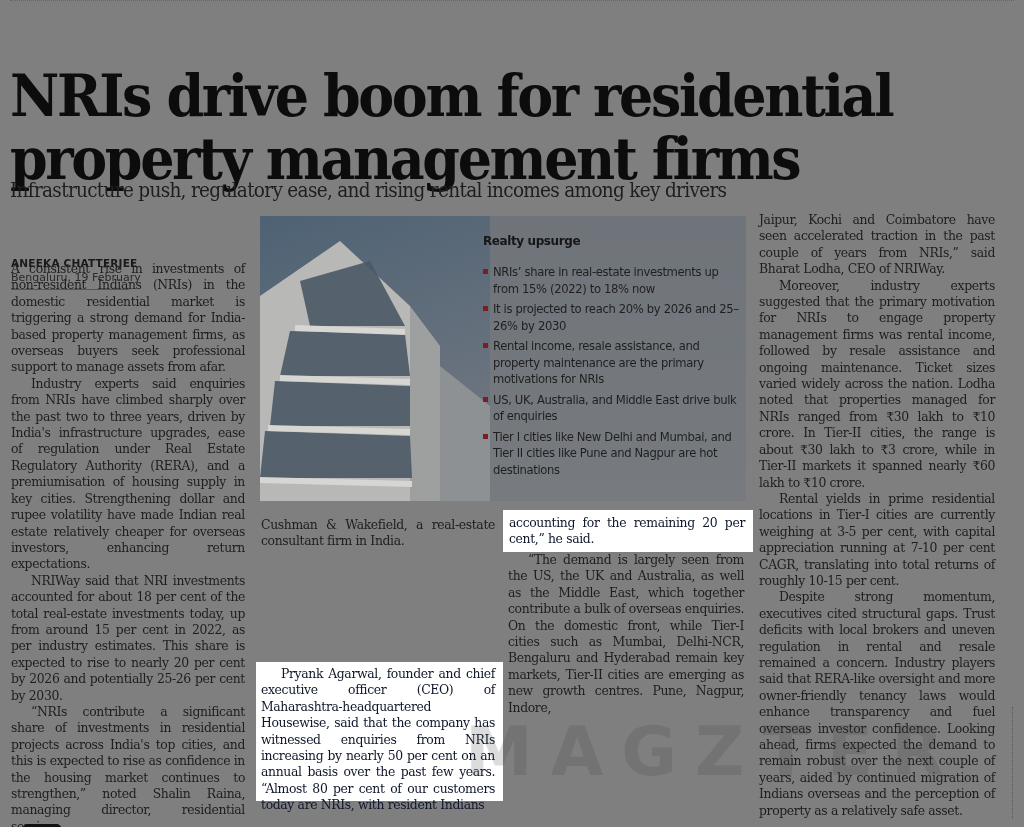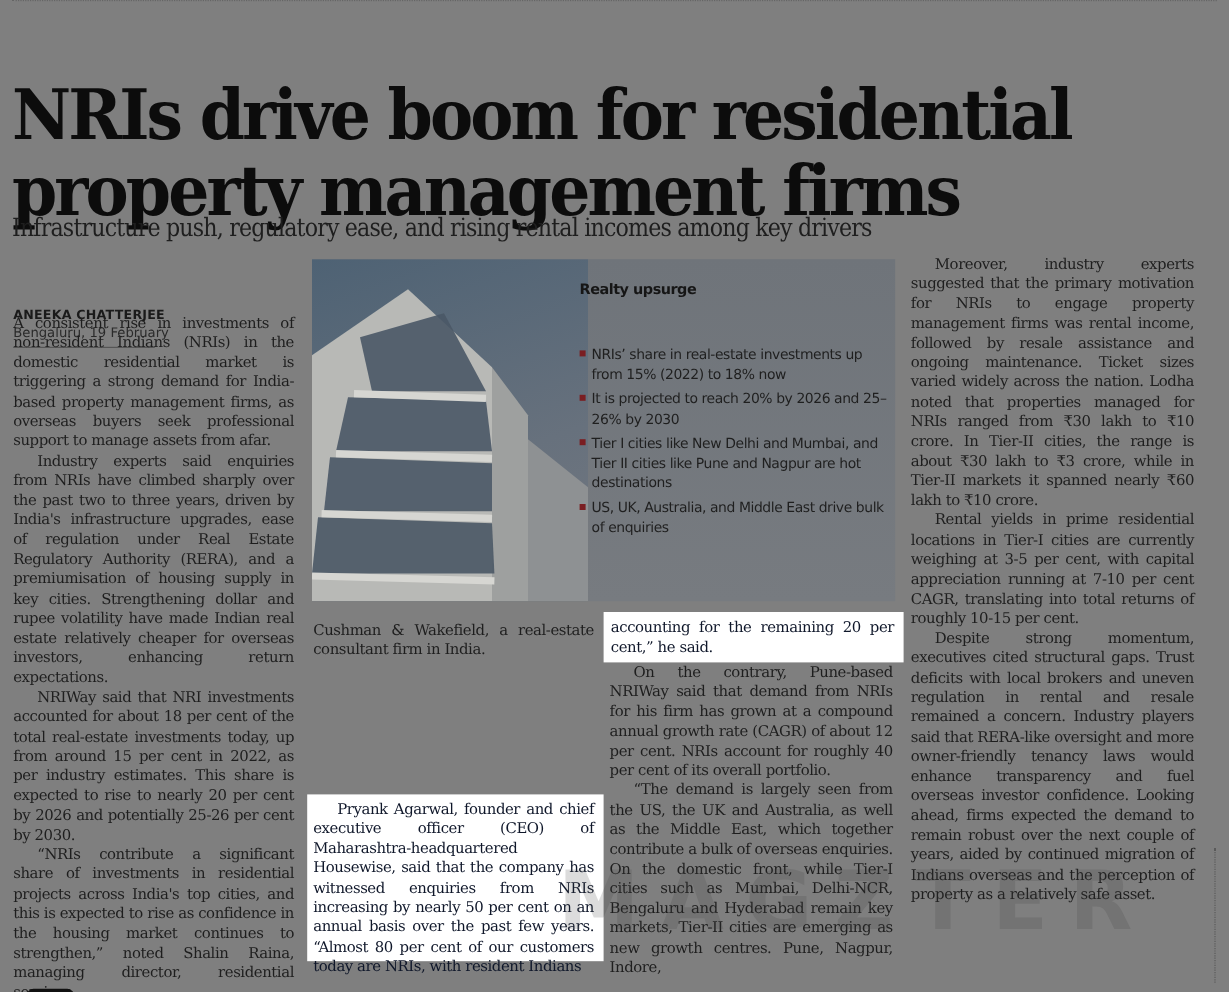--- a/index.html
+++ b/index.html
@@ -49,21 +49,21 @@
     .graphic {
       position: absolute; left: 260px; top: 216px; width: 486px; height: 285px;
       background: linear-gradient(180deg, #6f747a 0%, #777b80 100%); overflow: hidden;
     }
     .sky { position: absolute; left: 0; top: 0; width: 230px; height: 285px; background: linear-gradient(160deg, #4e6274 0%, #67717d 60%, #737880 100%); }
     .bldg { position: absolute; left: 0; top: 0; width: 240px; height: 285px; }
     .box-title {
       position: absolute; left: 223px; top: 18px;
       font-family: "DejaVu Sans", sans-serif; font-weight: bold; font-size: 12px; color: #161616; letter-spacing: -0.4px;
     }
-    .bullets { position: absolute; left: 222px; top: 48px; width: 262px; font-family: "DejaVu Sans", sans-serif; font-size: 11.6px; line-height: 16.5px; color: #1f1f1f; letter-spacing: -0.35px; margin-top: 23px; }
+    .bullets { position: absolute; left: 222px; top: 48px; width: 262px; font-family: "DejaVu Sans", sans-serif; font-size: 11.6px; line-height: 16.5px; color: #1f1f1f; letter-spacing: -0.35px; }
     .bullet { position: relative; padding-left: 11px; margin-bottom: 4px; }
     .bullet .sq { position: absolute; left: 1px; top: 5px; width: 5px; height: 5px; background: #7a1e22; }
 
     .watermark {
       position: absolute; left: 465px; top: 712px; font-family: "DejaVu Sans", sans-serif;
       font-weight: bold; font-size: 68px; letter-spacing: 18px; color: rgba(60,60,60,0.18); pointer-events: none;
     }
     .side-rule { position: absolute; left: 1012px; top: 707px; height: 112px; border-left: 1px dotted #5a5a5a; }
     .corner-tab { position: absolute; left: 22px; top: 824px; width: 40px; height: 6px; background: #111; border-radius: 6px 6px 0 0; }
   </style>
@@ -108,45 +108,46 @@
       <polyline points="35,112 145,116"></polyline>
       <polyline points="20,162 150,166"></polyline>
       <polyline points="8,212 150,216"></polyline>
       <polyline points="0,264 152,268"></polyline>
     </g>
   </svg>
   <div class="box-title">Realty upsurge</div>
   <div class="bullets">
     <div class="bullet"><span class="sq"></span><span>NRIs’ share in real-estate investments up from 15% (2022) to 18% now</span></div>
     <div class="bullet"><span class="sq"></span><span>It is projected to reach 20% by 2026 and 25–26% by 2030</span></div>
+    <div class="bullet"><span class="sq"></span><span>Rental income, resale assistance, and property maintenance are the primary motivations for NRIs</span></div>
+    <div class="bullet"><span class="sq"></span><span>US, UK, Australia, and Middle East drive bulk of enquiries</span></div>
     <div class="bullet"><span class="sq"></span><span>Tier I cities like New Delhi and Mumbai, and Tier II cities like Pune and Nagpur are hot destinations</span></div>
-    <div class="bullet"><span class="sq"></span><span>US, UK, Australia, and Middle East drive bulk of enquiries</span></div>
   </div>
 </div>
 
 <div class="col col2a">
   <p>Cushman &amp; Wakefield, a real-estate consultant firm in India.</p>
 </div>
 
 <div class="hl hl1"></div>
 <div class="hl-text hlt1">
   <p class="indent">Pryank Agarwal, founder and chief executive officer (CEO) of Maharashtra-headquartered Housewise, said that the company has witnessed enquiries from NRIs increasing by nearly 50 per cent on an annual basis over the past few years. “Almost 80 per cent of our customers today are NRIs, with resident Indians</p>
 </div>
 
 <div class="hl hl2"></div>
 <div class="hl-text hlt2">
   <p>accounting for the remaining 20 per cent,” he said.</p>
 </div>
 
 <div class="col col3" style="top:552px;">
-  <p class="indent">On the contrary, Pune-based NRIWay said that demand from NRIs for his firm has grown at a compound annual growth rate (CAGR) of about 12 per cent. NRIs account for roughly 40 per cent of its overall portfolio.</p>
   <p class="indent">“The demand is largely seen from the US, the UK and Australia, as well as the Middle East, which together contribute a bulk of overseas enquiries. On the domestic front, while Tier-I cities such as Mumbai, Delhi-NCR, Bengaluru and Hyderabad remain key markets, Tier-II cities are emerging as new growth centres. Pune, Nagpur, Indore,</p>
 </div>
 
 <div class="col col4">
+  <p>Jaipur, Kochi and Coimbatore have seen accelerated traction in the past couple of years from NRIs,” said Bharat Lodha, CEO of NRIWay.</p>
   <p class="indent">Moreover, industry experts suggested that the primary motivation for NRIs to engage property management firms was rental income, followed by resale assistance and ongoing maintenance. Ticket sizes varied widely across the nation. Lodha noted that properties managed for NRIs ranged from ₹30 lakh to ₹10 crore. In Tier-II cities, the range is about ₹30 lakh to ₹3 crore, while in Tier-II markets it spanned nearly ₹60 lakh to ₹10 crore.</p>
   <p class="indent">Rental yields in prime residential locations in Tier-I cities are currently weighing at 3-5 per cent, with capital appreciation running at 7-10 per cent CAGR, translating into total returns of roughly 10-15 per cent.</p>
   <p class="indent">Despite strong momentum, executives cited structural gaps. Trust deficits with local brokers and uneven regulation in rental and resale remained a concern. Industry players said that RERA-like oversight and more owner-friendly tenancy laws would enhance transparency and fuel overseas investor confidence. Looking ahead, firms expected the demand to remain robust over the next couple of years, aided by continued migration of Indians overseas and the perception of property as a relatively safe asset.</p>
 </div>
 
 <div class="watermark">MAGZTER</div>
 <div class="side-rule"></div>
 <div class="corner-tab"></div>
 
 </body></html>

